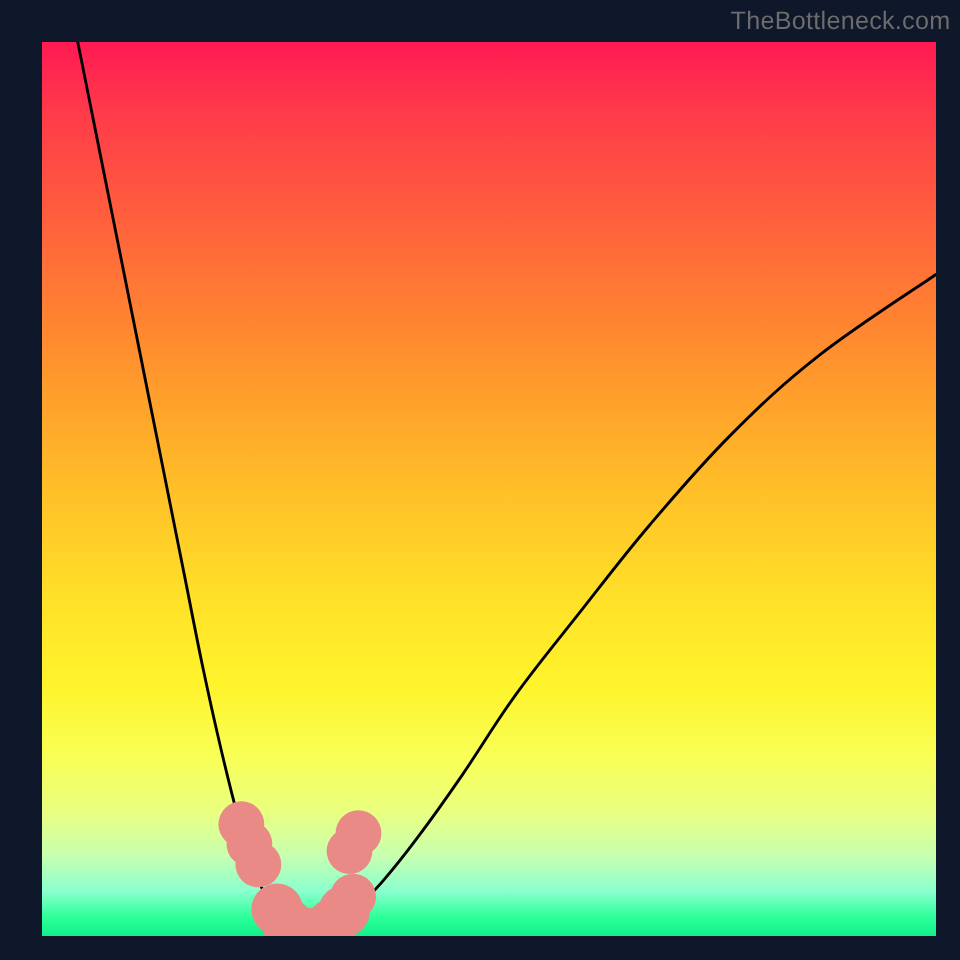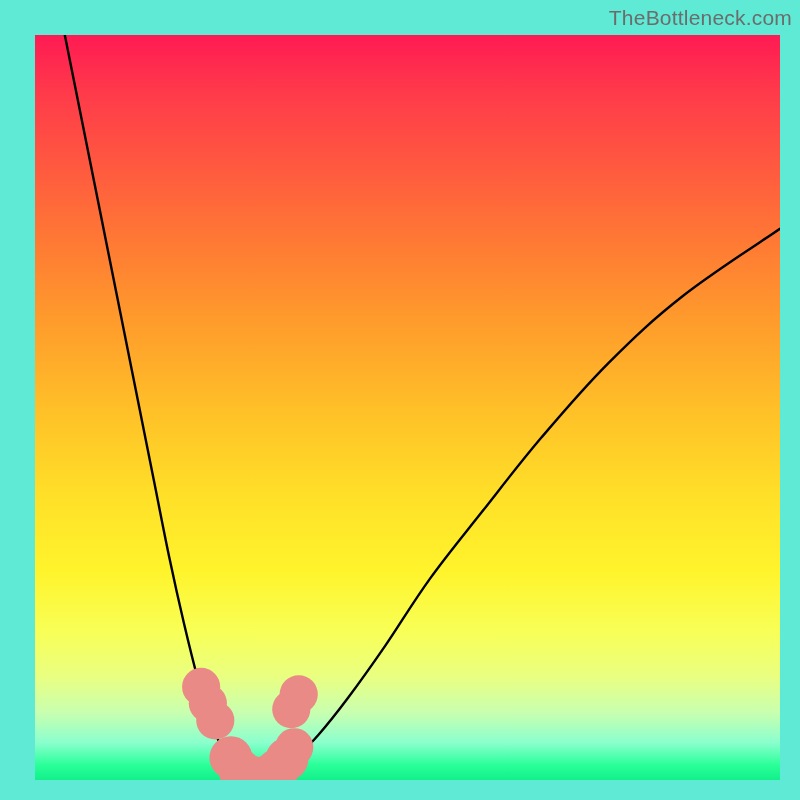--- a/index.html
+++ b/index.html
@@ -10,21 +10,21 @@
     background: #000;
     overflow: hidden;
     font-family: Arial, Helvetica, sans-serif;
   }
   .frame {
     position: absolute;
     left: 0;
     top: 0;
     width: 800px;
     height: 800px;
-    background: #5eead4;
+    background: #0f172a;
   }
   .plot-area {
     position: absolute;
     left: 35px;
     top: 35px;
     width: 745px;
     height: 745px;
     overflow: hidden;
   }
   .gradient {

